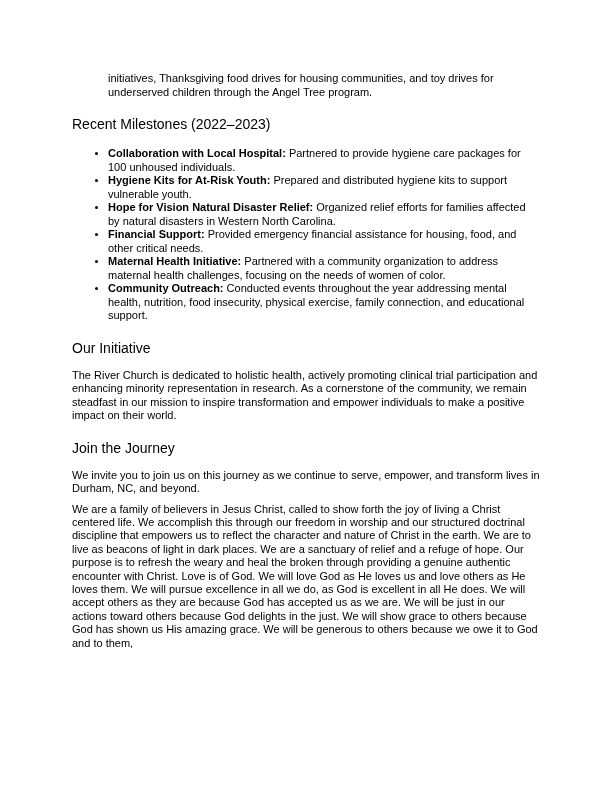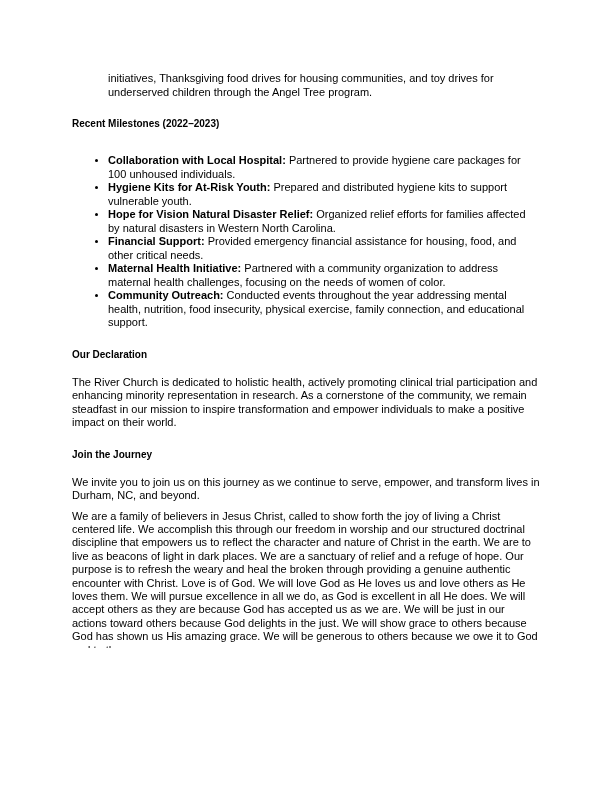--- a/index.html
+++ b/index.html
@@ -19,27 +19,27 @@
     line-height: 13.5px;
     overflow: hidden;
   }
   .content {
     padding: 72px 72px 0 72px;
   }
   .intro-paragraph {
     margin: 0 0 0 36px;
   }
   h2.section-heading {
-    font-size: 10px;
+    font-size: 14px;
     line-height: 16px;
-    font-weight: bold;
+    font-weight: normal;
     margin: 17px 0 0 0;
   }
   ul.milestone-list {
-    margin: 22px 0 0 0;
+    margin: 15px 0 0 0;
     padding: 0 0 0 36px;
     list-style: disc outside;
   }
   ul.milestone-list li {
     margin: 0;
     padding: 0 0 0 0;
   }
   ul.milestone-list li::marker {
     font-size: 10px;
   }
@@ -108,21 +108,21 @@
       <li>
         <strong>Maternal Health Initiative:</strong>
         <span>Partnered with a community organization to address maternal health challenges, focusing on the needs of women of color.</span>
       </li>
       <li>
         <strong>Community Outreach:</strong>
         <span>Conducted events throughout the year addressing mental health, nutrition, food insecurity, physical exercise, family connection, and educational support.</span>
       </li>
     </ul>
 
-    <h2 class="section-heading">Our Declaration</h2>
+    <h2 class="section-heading">Our Initiative</h2>
 
     <p class="body-paragraph">The River Church is dedicated to holistic health, actively promoting clinical trial participation and enhancing minority representation in research. As a cornerstone of the community, we remain steadfast in our mission to inspire transformation and empower individuals to make a positive impact on their world.</p>
 
     <h2 class="section-heading">Join the Journey</h2>
 
     <p class="body-paragraph">We invite you to join us on this journey as we continue to serve, empower, and transform lives in Durham, NC, and beyond.</p>
 
 
     <p class="vision-paragraph">We are a family of believers in Jesus Christ, called to show forth the joy of living a Christ centered life. We accomplish this through our freedom in worship and our structured doctrinal discipline that empowers us to reflect the character and nature of Christ in the earth. We are to live as beacons of light in dark places. We are a sanctuary of relief and a refuge of hope. Our purpose is to refresh the weary and heal the broken through providing a genuine authentic encounter with Christ. Love is of God. We will love God as He loves us and love others as He loves them. We will pursue excellence in all we do, as God is excellent in all He does. We will accept others as they are because God has accepted us as we are. We will be just in our actions toward others because God delights in the just. We will show grace to others because God has shown us His amazing grace. We will be generous to others because we owe it to God and to them,</p>
 

